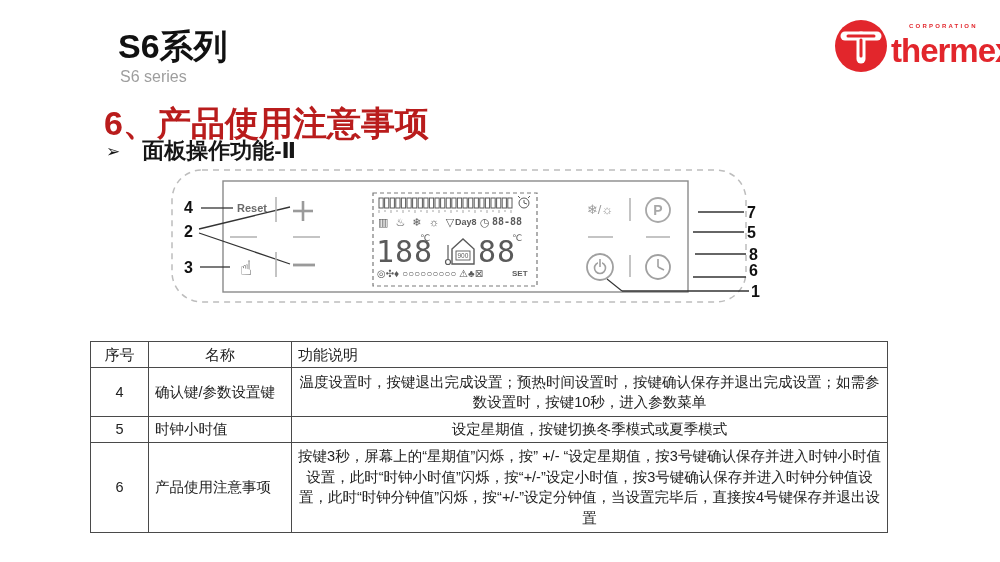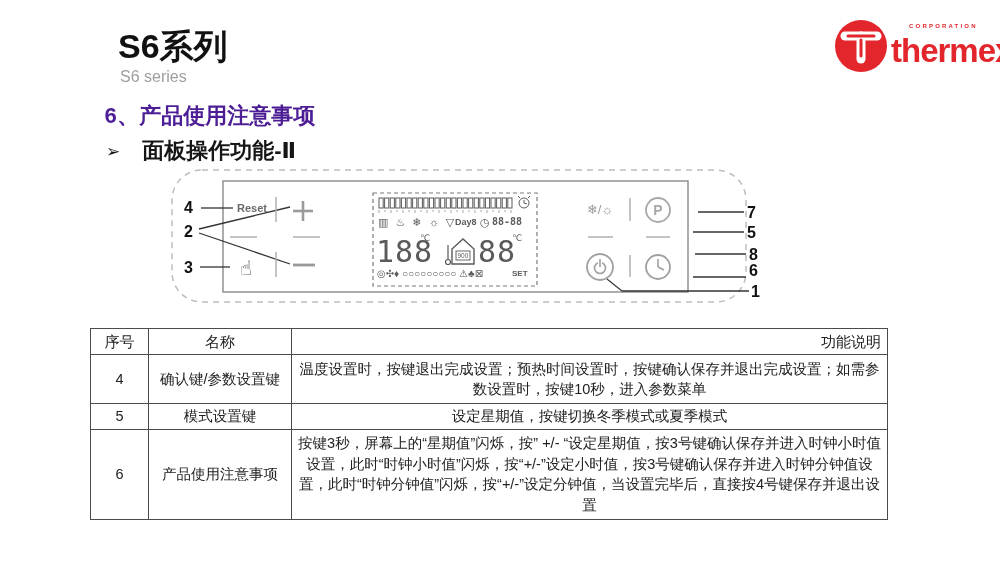--- a/index.html
+++ b/index.html
@@ -4,36 +4,36 @@
 <style>
   html,body{margin:0;padding:0;}
   body{
     width:1000px;height:562px;position:relative;background:#ffffff;
     font-family:"Liberation Sans","DejaVu Sans",sans-serif;color:#1a1a1a;overflow:hidden;
   }
   .abs{position:absolute;}
   
   .title{left:118px;top:24px;font-size:34px;font-weight:800;letter-spacing:0;color:#111;}
   .subtitle{left:120px;top:68px;font-size:16px;color:#9e9e9e;text-align:center;}
-  .heading{left:104px;top:101px;font-size:22px;font-weight:700;color:#4c1d95;font-family:Liberation Mono, monospace;}
+  .heading{left:104px;top:101px;font-size:34px;font-weight:700;color:#b91c1c;}
   .bullet-line{left:106px;top:136px;font-size:22px;font-weight:700;color:#161616;display:flex;align-items:center;}
   .bullet-arrow{font-size:17px;margin-right:22px;font-weight:400;}
   
   .logo{left:831px;top:14px;width:185px;height:62px;}
   
   .diagram{left:160px;top:163px;width:600px;height:145px;}
   
-  .func-table{left:90px;top:328px;width:798px;border-collapse:collapse;table-layout:fixed;
+  .func-table{left:90px;top:341px;width:798px;border-collapse:collapse;table-layout:fixed;
     font-size:14.5px;color:#222;}
   .func-table th,.func-table td{border:1px solid #4a4a4a;padding:2px 6px;line-height:1.42;
     font-weight:400;vertical-align:middle;}
-  .func-table th{text-align:right;font-size:15px;}
+  .func-table th{text-align:left;font-size:15px;}
   .th-c{text-align:center !important;}
   .c-no{text-align:center;}
-  .c-name{text-align:center;}
+  .c-name{}
   .c-desc{text-align:center;padding-left:5px;}
   .h-header{height:24px;}
   .h-r0{height:49px;}
   .h-r1{height:25px;}
   .h-r2{height:90px;}
 </style>
 </head>
 <body>
 
 <div class="abs title">S6系列</div>
@@ -221,21 +221,21 @@
     </tr>
   </thead>
   <tbody>
     <tr class="h-r0">
       <td class="c-no">4</td>
       <td class="c-name">确认键/参数设置键</td>
       <td class="c-desc">温度设置时，按键退出完成设置；预热时间设置时，按键确认保存并退出完成设置；如需参数设置时，按键10秒，进入参数菜单</td>
     </tr>
     <tr class="h-r1">
       <td class="c-no">5</td>
-      <td class="c-name">模式设置键</td>
+      <td class="c-name">时钟小时值</td>
       <td class="c-desc">设定星期值，按键切换冬季模式或夏季模式</td>
     </tr>
     <tr class="h-r2">
       <td class="c-no">6</td>
       <td class="c-name">产品使用注意事项</td>
       <td class="c-desc">按键3秒，屏幕上的“星期值”闪烁，按” +/- “设定星期值，按3号键确认保存并进入时钟小时值设置，此时“时钟小时值”闪烁，按“+/-”设定小时值，按3号键确认保存并进入时钟分钟值设置，此时“时钟分钟值”闪烁，按“+/-”设定分钟值，当设置完毕后，直接按4号键保存并退出设置</td>
     </tr>
   </tbody>
 </table>
 

